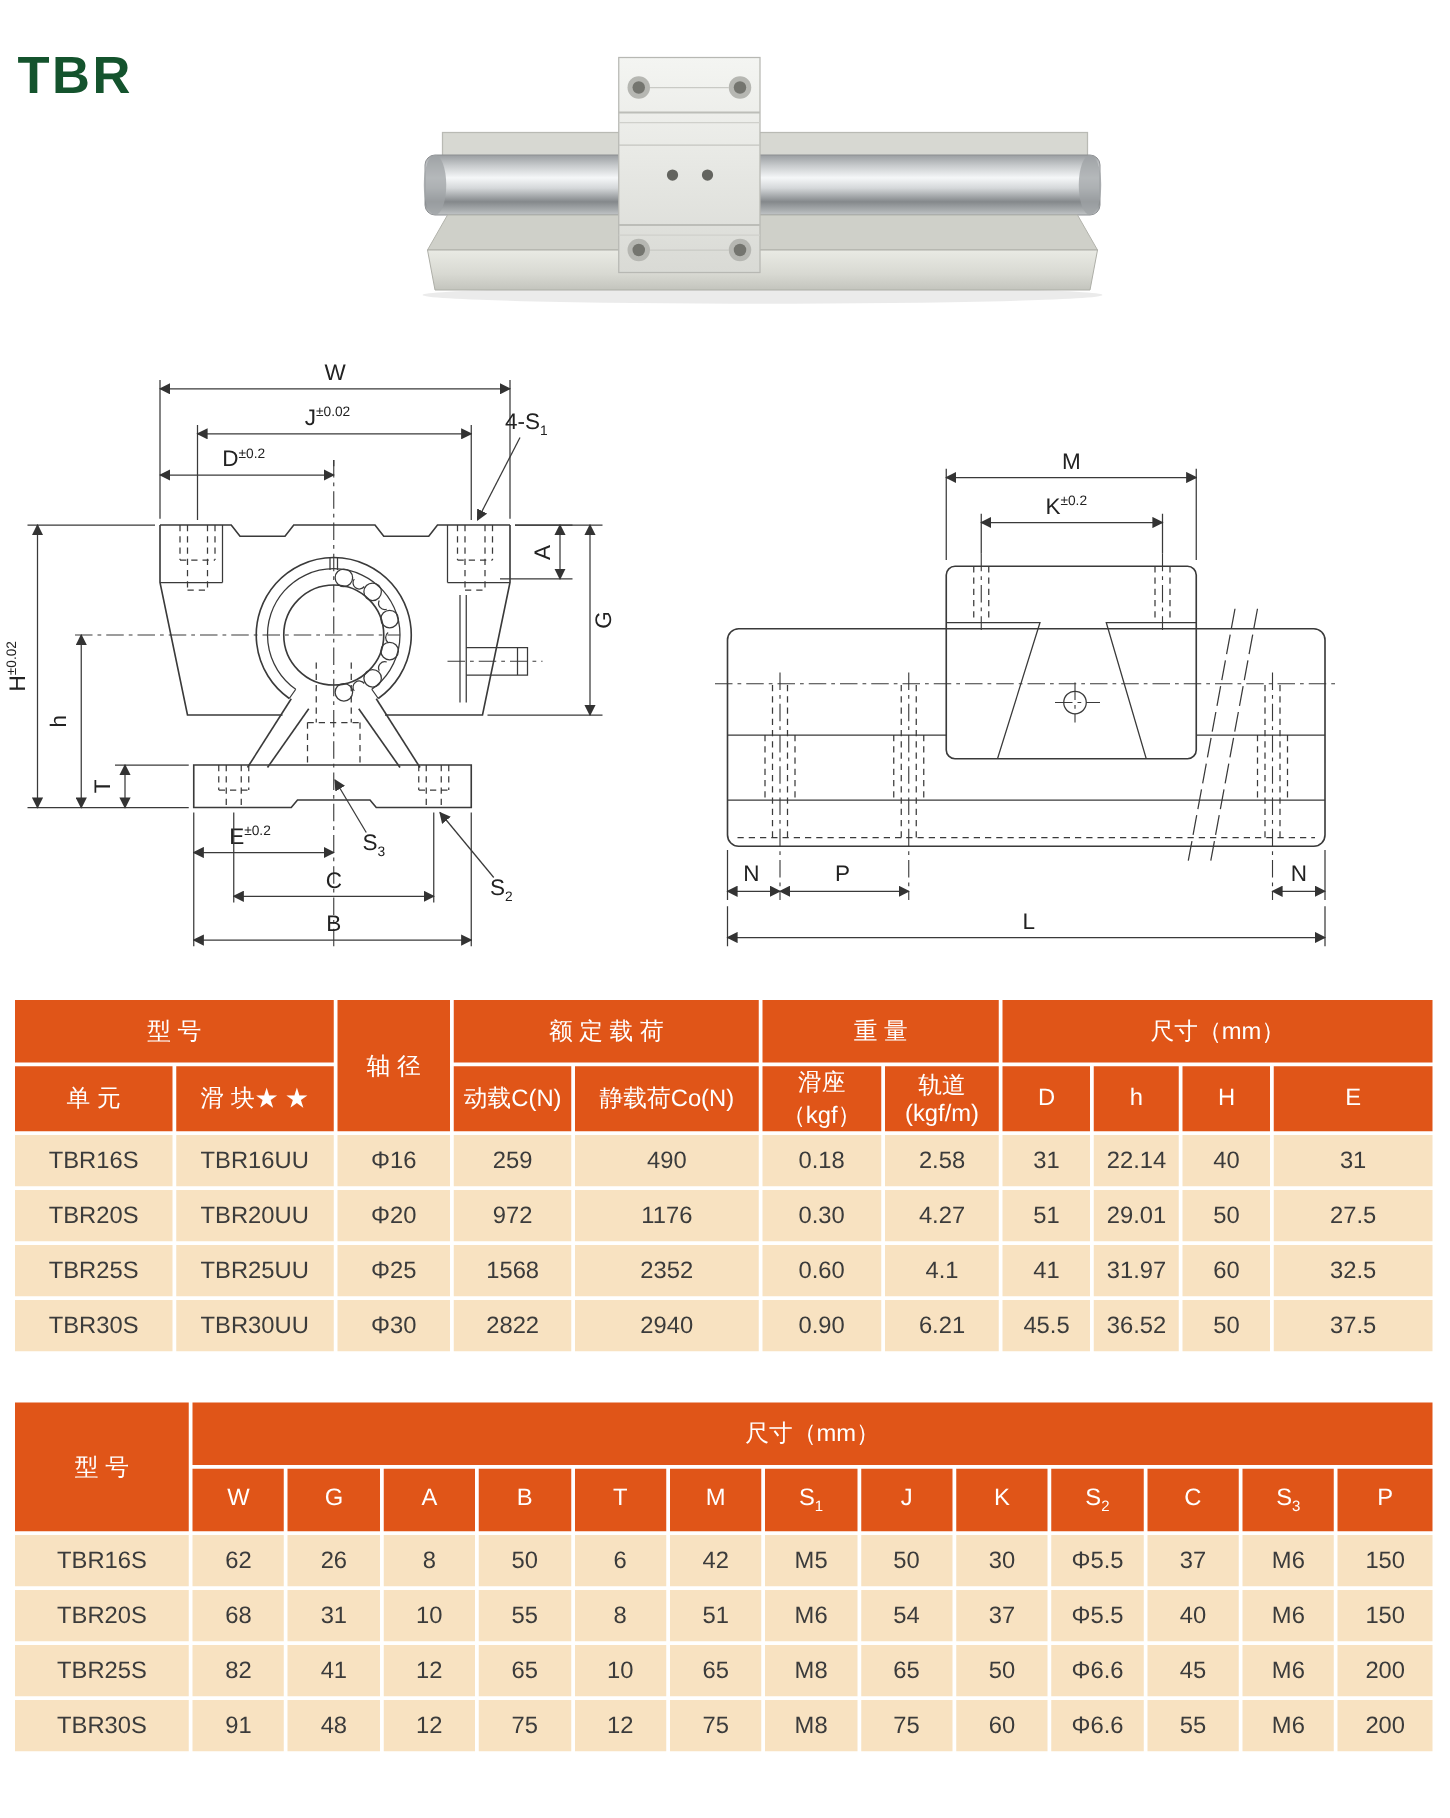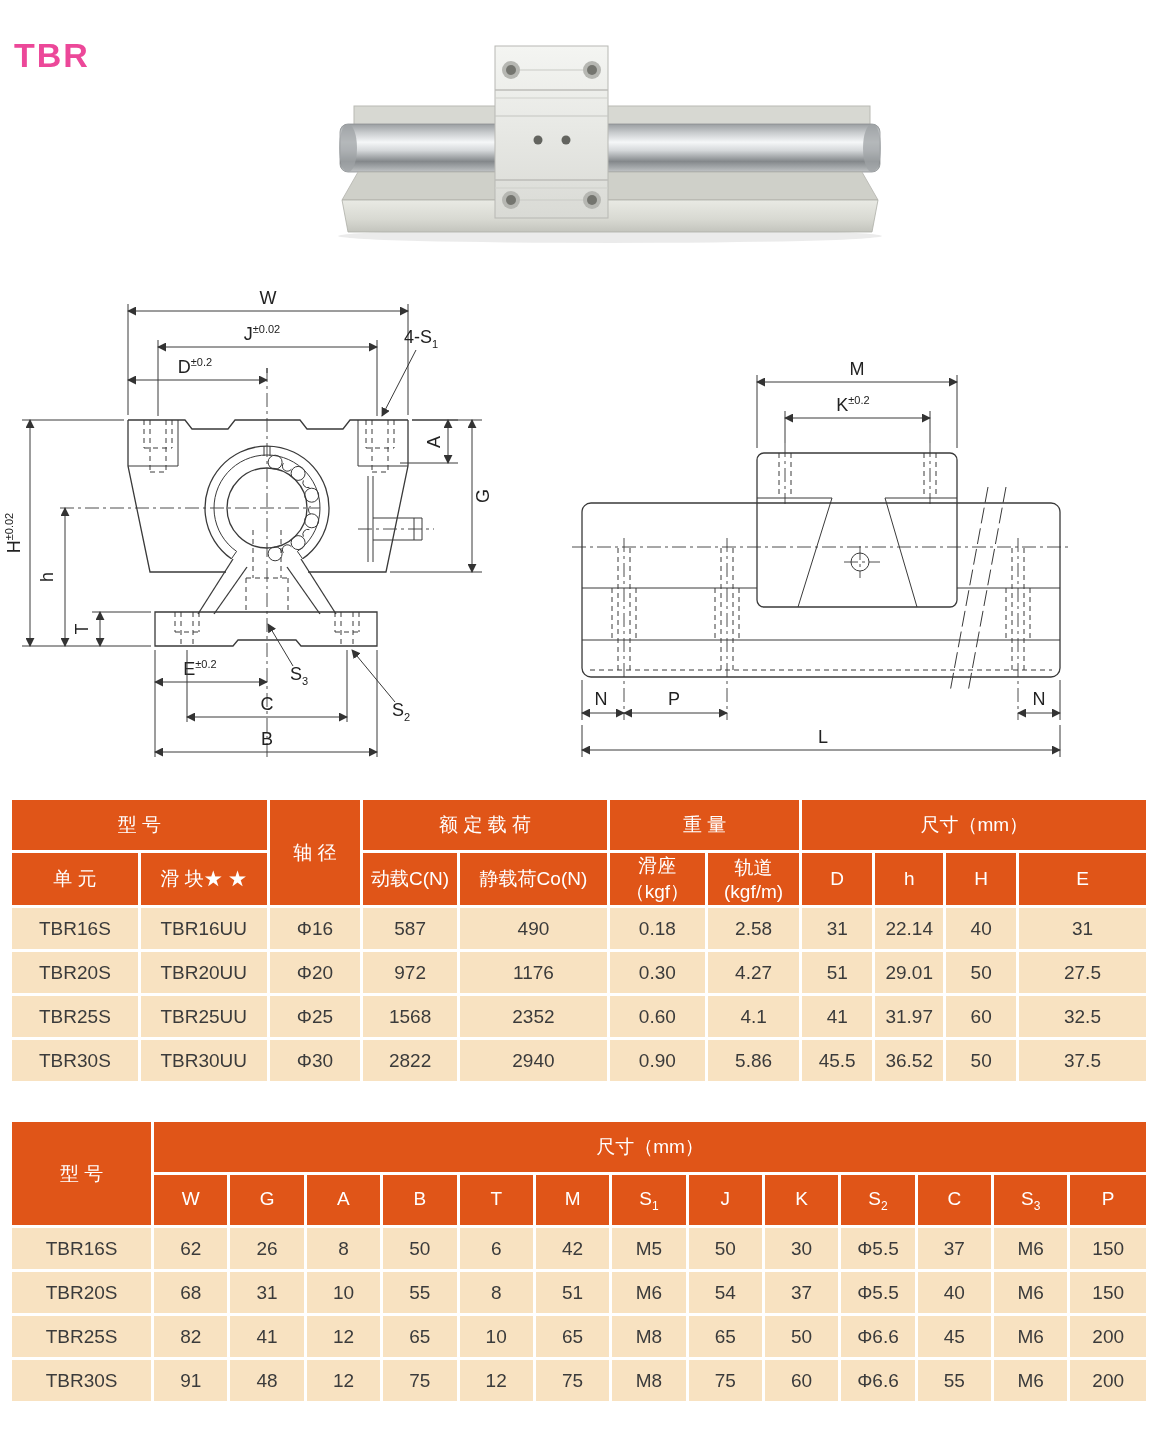--- a/index.html
+++ b/index.html
@@ -1,19 +1,19 @@
 <!DOCTYPE html>
 <html><head>
 <meta charset="utf-8">
 <style>
   html,body{margin:0;padding:0;background:#ffffff;}
   .page{position:relative;width:1160px;height:1454px;background:#ffffff;
         font-family:"Liberation Sans",sans-serif;overflow:hidden;}
-  .title{position:absolute;left:14px;top:36px;font-size:34px;font-weight:bold;
-         color:#ec4899;letter-spacing:2px;}
+  .title{position:absolute;left:14px;top:36px;font-size:42px;font-weight:bold;
+         color:#14532d;letter-spacing:2px;}
   .photo{position:absolute;left:330px;top:40px;}
   .drawings{position:absolute;left:0;top:280px;}
 
   table.spec{border-collapse:separate;border-spacing:3px;table-layout:fixed;
              position:absolute;width:1140px;}
   .t1{left:9px;top:797px;}
   .t2{left:9px;top:1119px;}
   table.spec th{background:#E05518;color:#ffffff;font-weight:normal;
                 font-size:19px;padding:0;text-align:center;}
   table.spec td{background:#F8E2C1;color:#3b3b3b;font-size:19px;
@@ -276,21 +276,21 @@
       <th>轨道(kgf/m)</th>
       <th>D</th>
       <th>h</th>
       <th>H</th>
       <th>E</th>
     </tr>
     <tr class="dr">
       <td>TBR16S</td>
       <td>TBR16UU</td>
       <td>Φ16</td>
-      <td>587</td>
+      <td>259</td>
       <td>490</td>
       <td>0.18</td>
       <td>2.58</td>
       <td>31</td>
       <td>22.14</td>
       <td>40</td>
       <td>31</td>
     </tr>
     <tr class="dr">
       <td>TBR20S</td>
@@ -318,21 +318,21 @@
       <td>60</td>
       <td>32.5</td>
     </tr>
     <tr class="dr">
       <td>TBR30S</td>
       <td>TBR30UU</td>
       <td>Φ30</td>
       <td>2822</td>
       <td>2940</td>
       <td>0.90</td>
-      <td>5.86</td>
+      <td>6.21</td>
       <td>45.5</td>
       <td>36.52</td>
       <td>50</td>
       <td>37.5</td>
     </tr>
   </tbody>
     </table>
 
   <table class="spec t2">
     <colgroup>

